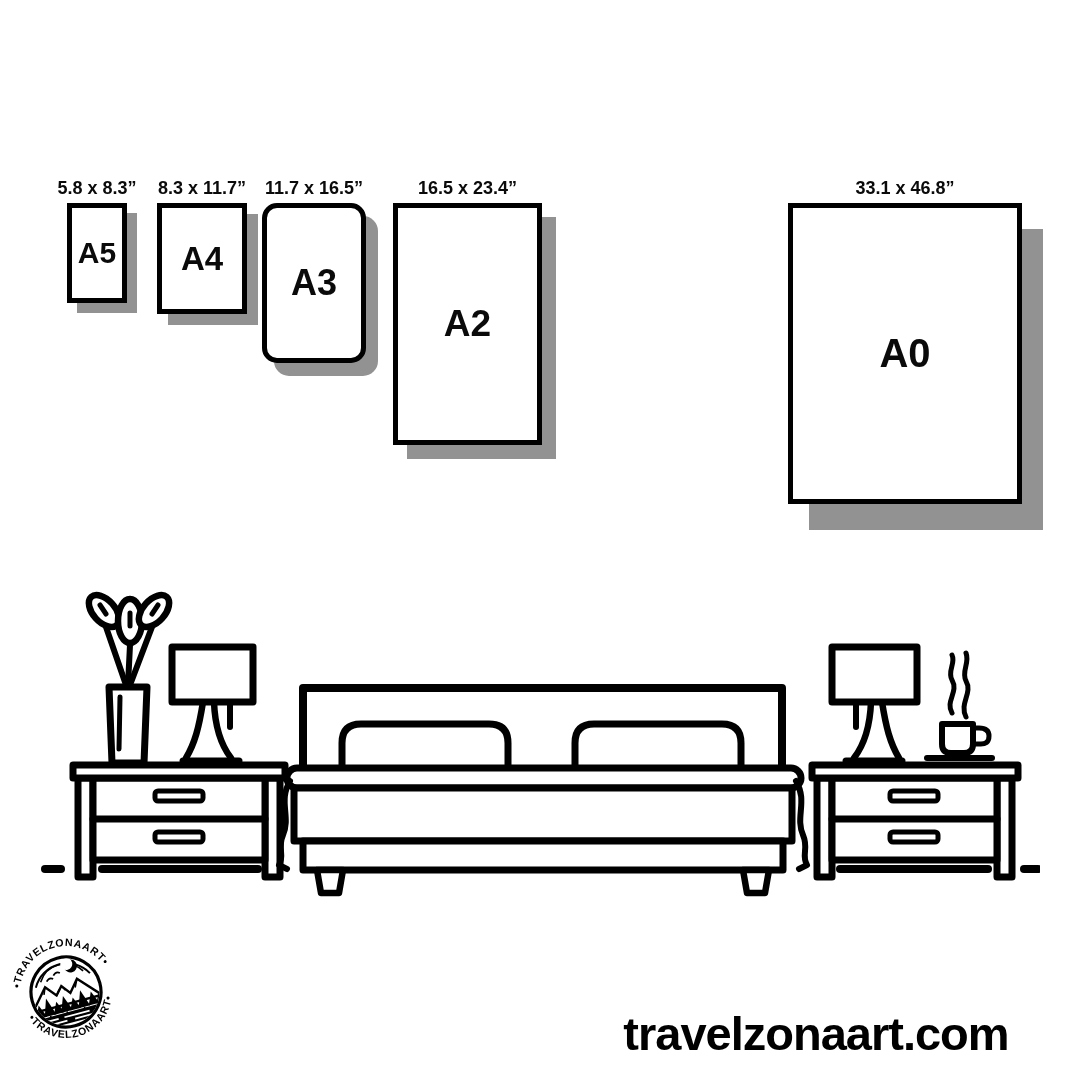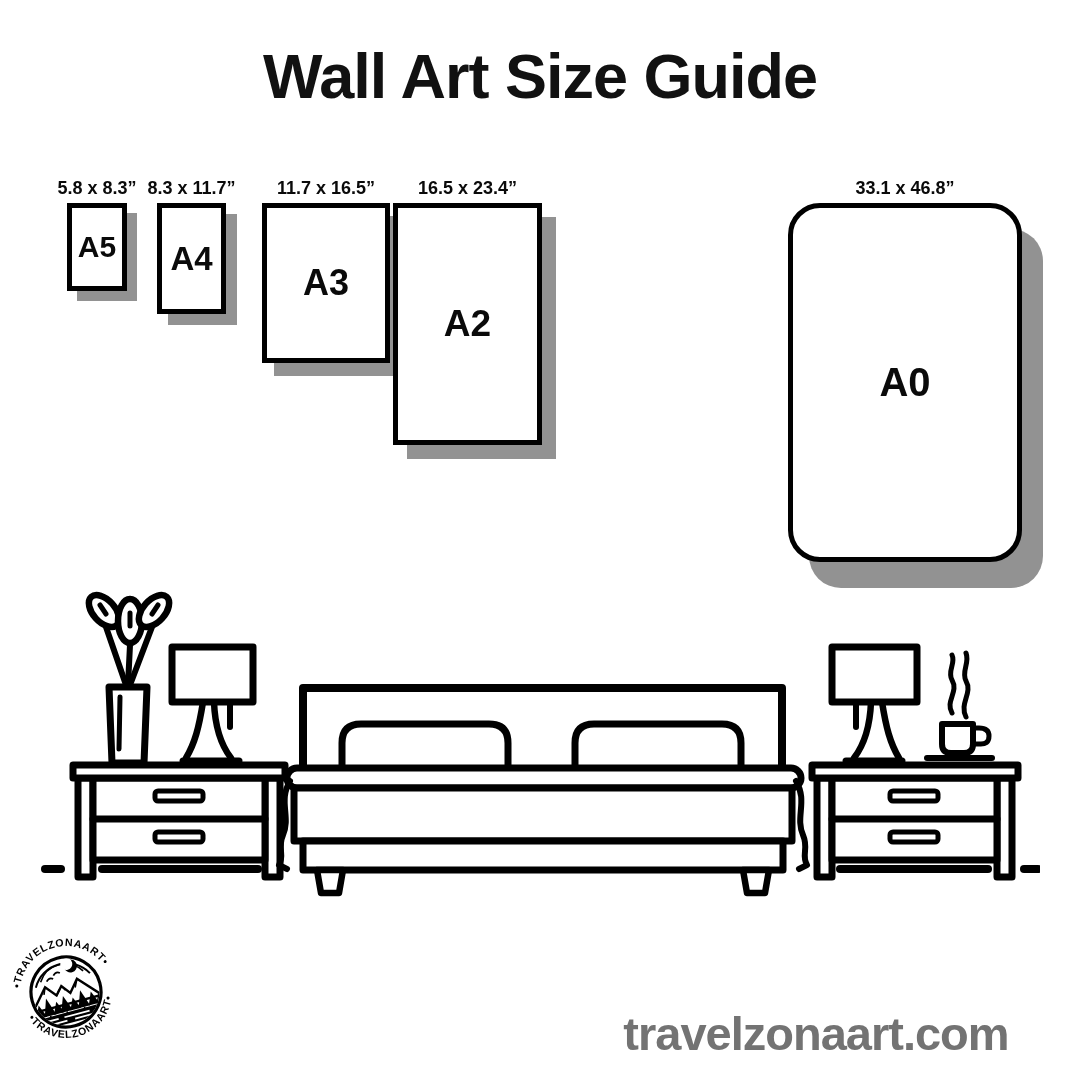--- a/index.html
+++ b/index.html
@@ -13,42 +13,41 @@
   }
   
   .paper-box{
     position:absolute;background:#fff;border:5px solid #000;box-sizing:border-box;
     display:flex;align-items:center;justify-content:center;font-weight:bold;
   }
   .paper-box .dim-label{
     position:absolute;bottom:100%;margin-bottom:9px;left:50%;transform:translateX(-50%);
     white-space:nowrap;font-size:18px;font-weight:bold;color:#0a0a0a;
   }
-  .sz-a5{left:67px; top:203px; width:60px; height:88px; box-shadow:10px 10px 0 #929292;font-size:30px;}
-  .sz-a4{left:157px;top:203px; width:69px; height:111px;box-shadow:11px 11px 0 #929292;font-size:33px;}
-  .sz-a3{left:262px;top:203px; width:128px;height:160px;box-shadow:12px 13px 0 #929292;font-size:36px;}
+  .sz-a5{left:67px; top:203px; width:60px; height:100px; box-shadow:10px 10px 0 #929292;font-size:30px;}
+  .sz-a4{left:157px;top:203px; width:90px; height:111px;box-shadow:11px 11px 0 #929292;font-size:33px;}
+  .sz-a3{left:262px;top:203px; width:104px;height:160px;box-shadow:12px 13px 0 #929292;font-size:36px;border-radius:15px;}
   .sz-a2{left:393px;top:203px; width:149px;height:242px;box-shadow:14px 14px 0 #929292;font-size:37px;}
   .sz-a1{left:569px;top:203px; width:184px;height:287px;box-shadow:15px 17px 0 #929292;font-size:38px;}
-  .sz-a0{left:788px;top:203px; width:234px;height:359px;box-shadow:21px 26px 0 #929292;font-size:40px;border-radius:32px;}
+  .sz-a0{left:788px;top:203px; width:234px;height:301px;box-shadow:21px 26px 0 #929292;font-size:40px;}
   
   .scene{position:absolute;left:40px;top:585px;width:1000px;height:315px;}
   .scene path,.scene rect,.scene ellipse,.scene line{vector-effect:none;}
   .logo{position:absolute;left:-4px;top:922px;width:140px;height:140px;}
   .website{
     position:absolute;left:556px;top:1006px;width:520px;text-align:center;
-    font-size:47px;font-weight:bold;letter-spacing:-1px;color:#737373;
+    font-size:47px;font-weight:bold;letter-spacing:-1px;color:#000000;
   }
   .logo text{font-family:"Liberation Sans", sans-serif;font-weight:bold;font-size:10.6px;letter-spacing:0.8px;fill:#000;}
 </style>
 </head>
 <body>
 
 <div class="canvas">
 
-  <div class="title">Wall Art Size Guide</div>
 
   <div class="paper-box sz-a5">
     <span class="dim-label">5.8 x 8.3”</span>
     <span>A5</span>
   </div>
   <div class="paper-box sz-a4">
     <span class="dim-label">8.3 x 11.7”</span>
     <span>A4</span>
   </div>
   <div class="paper-box sz-a3">

